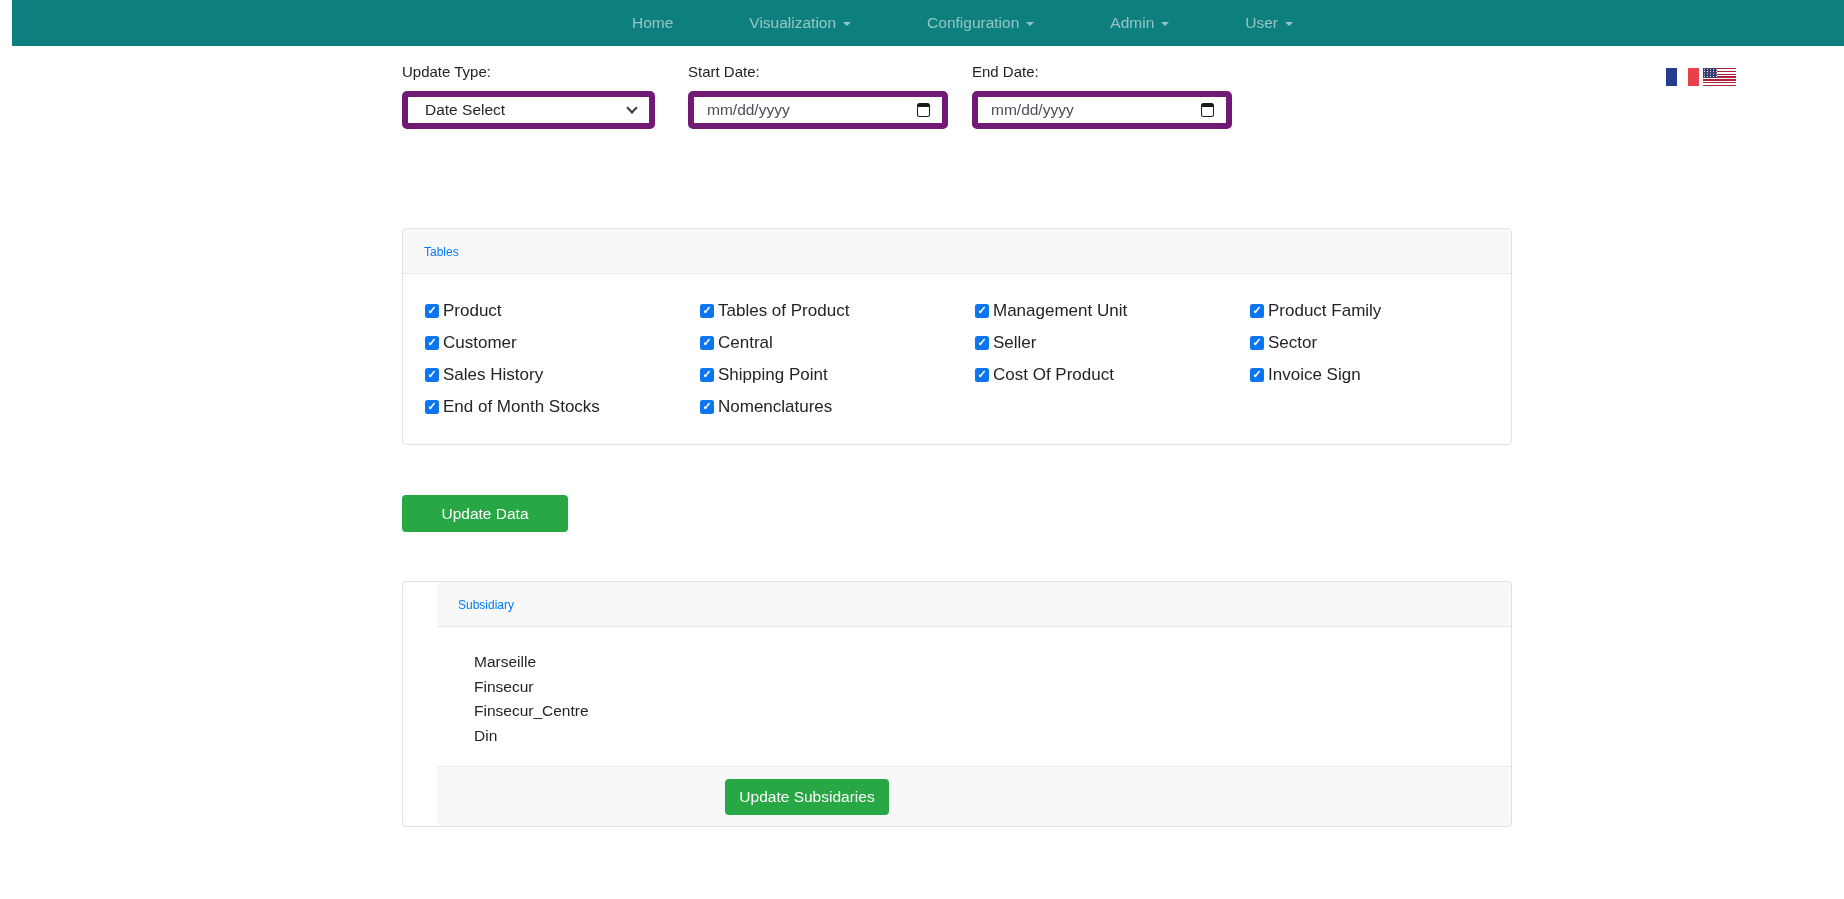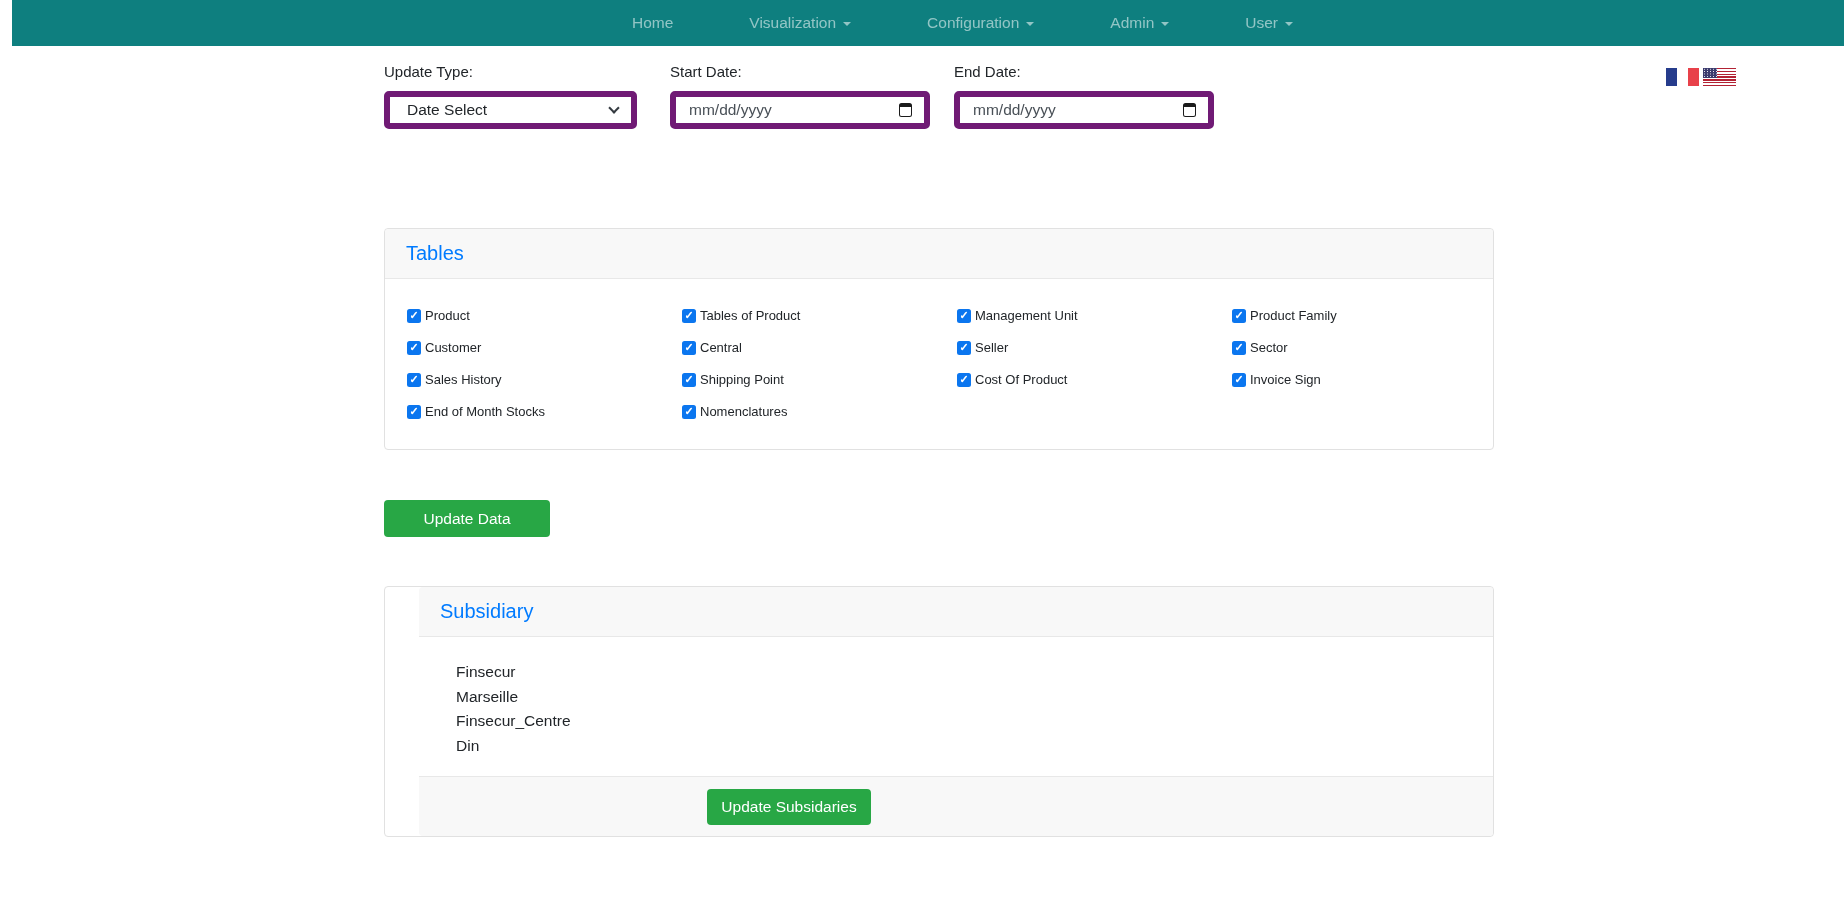--- a/index.html
+++ b/index.html
@@ -35,21 +35,21 @@
   
   .flags{position:absolute;top:68px;left:1666px;display:flex;gap:4px;}
   .flag{width:33px;height:18px;cursor:pointer;position:relative;display:block;}
   .flag-fr{background:linear-gradient(90deg,#263c8c 0 33.4%,#ffffff 33.4% 66.7%,#e8414a 66.7%);}
   .flag-us{background:repeating-linear-gradient(180deg,#b22234 0 1.39px,#ffffff 1.39px 2.78px);}
   .flag-us::before{
     content:"";position:absolute;top:0;left:0;width:14px;height:9.7px;background:#3c3b6e;
     background-image:radial-gradient(#fff .55px,transparent .8px);background-size:3px 2.4px;
   }
   
-  .content{position:absolute;top:46px;left:384px;width:1110px;}
+  .content{position:absolute;top:46px;left:402px;width:1110px;}
   
   .filters{display:flex;margin-top:17px;}
   .fgroup{display:flex;flex-direction:column;}
   .fg-type{width:253px;margin-right:33px;}
   .fg-start{width:260px;margin-right:24px;}
   .fg-end{width:260px;}
   .flabel{font-size:15px;line-height:18px;margin-bottom:10px;color:#212529;}
   .control{
     height:38px;border:6px solid #701a75;border-radius:5px;background:#fff;
     display:flex;align-items:center;justify-content:space-between;
@@ -64,37 +64,37 @@
     width:13px;height:14px;border:1.6px solid #1b1b1b;border-top-width:4px;border-radius:2.5px;cursor:pointer;
   }
   
   .card{border:1px solid #e1e1e1;border-radius:4px;background:#fff;}
   .card-tables{margin-top:99px;}
   .card-subsidiary{margin-top:49px;padding-left:34px;}
   .card-header{
     background:#f8f8f8;border-bottom:1px solid #e8e8e8;
     padding:13px 21px;border-radius:4px 4px 0 0;
   }
-  .card-title{color:var(--card-title);font-size:20px;}
+  .card-title{color:var(--card-title);font-size:12px;}
   .card-footer{
     background:#f8f8f8;border-top:1px solid #e8e8e8;height:60px;
     display:flex;align-items:center;border-radius:0 0 4px 4px;
   }
   
   .cb-grid{
     padding:27px 0 28px 22px;display:grid;
     grid-template-columns:275px 275px 275px 1fr;row-gap:13px;
   }
   .cbx{display:flex;align-items:center;height:19px;cursor:pointer;}
   .cb{
     width:14px;height:14px;background:var(--checkbox-accent);border-radius:2.5px;
     display:inline-flex;align-items:center;justify-content:center;flex:0 0 auto;
   }
   .cb::after{content:"✓";color:#fff;font-size:11px;line-height:1;font-weight:bold;}
-  .cbl{font-size:13px;margin-left:4px;white-space:nowrap;}
+  .cbl{font-size:17px;margin-left:4px;white-space:nowrap;}
   
   .btn{
     border:none;border-radius:4px;color:#fff;font-size:15.5px;cursor:pointer;
     display:flex;align-items:center;justify-content:center;
     font-family:"Liberation Sans",sans-serif;
   }
   .btn-select-all{width:168px;height:36px;background:var(--select-all-bg);margin-left:287px;}
   .btn-select-none{width:168px;height:36px;background:var(--select-none-bg);margin-left:89px;}
   .btn-update-data{width:166px;height:37px;background:var(--success-bg);margin-top:50px;}
   .btn-update-subs{width:164px;height:36px;background:var(--success-bg);margin-left:288px;}
@@ -224,22 +224,22 @@
       </div>
     </div>
 
     <button class="btn btn-update-data">Update Data</button>
 
     <div class="card card-subsidiary">
       <div class="card-header">
         <span class="card-title">Subsidiary</span>
       </div>
       <ul class="sub-body">
+        <li class="sub-item">Marseille</li>
         <li class="sub-item">Finsecur</li>
-        <li class="sub-item">Marseille</li>
         <li class="sub-item">Finsecur_Centre</li>
         <li class="sub-item">Din</li>
       </ul>
       <div class="card-footer">
         <button class="btn btn-update-subs">Update Subsidaries</button>
       </div>
     </div>
 
   </div>
 </div>

